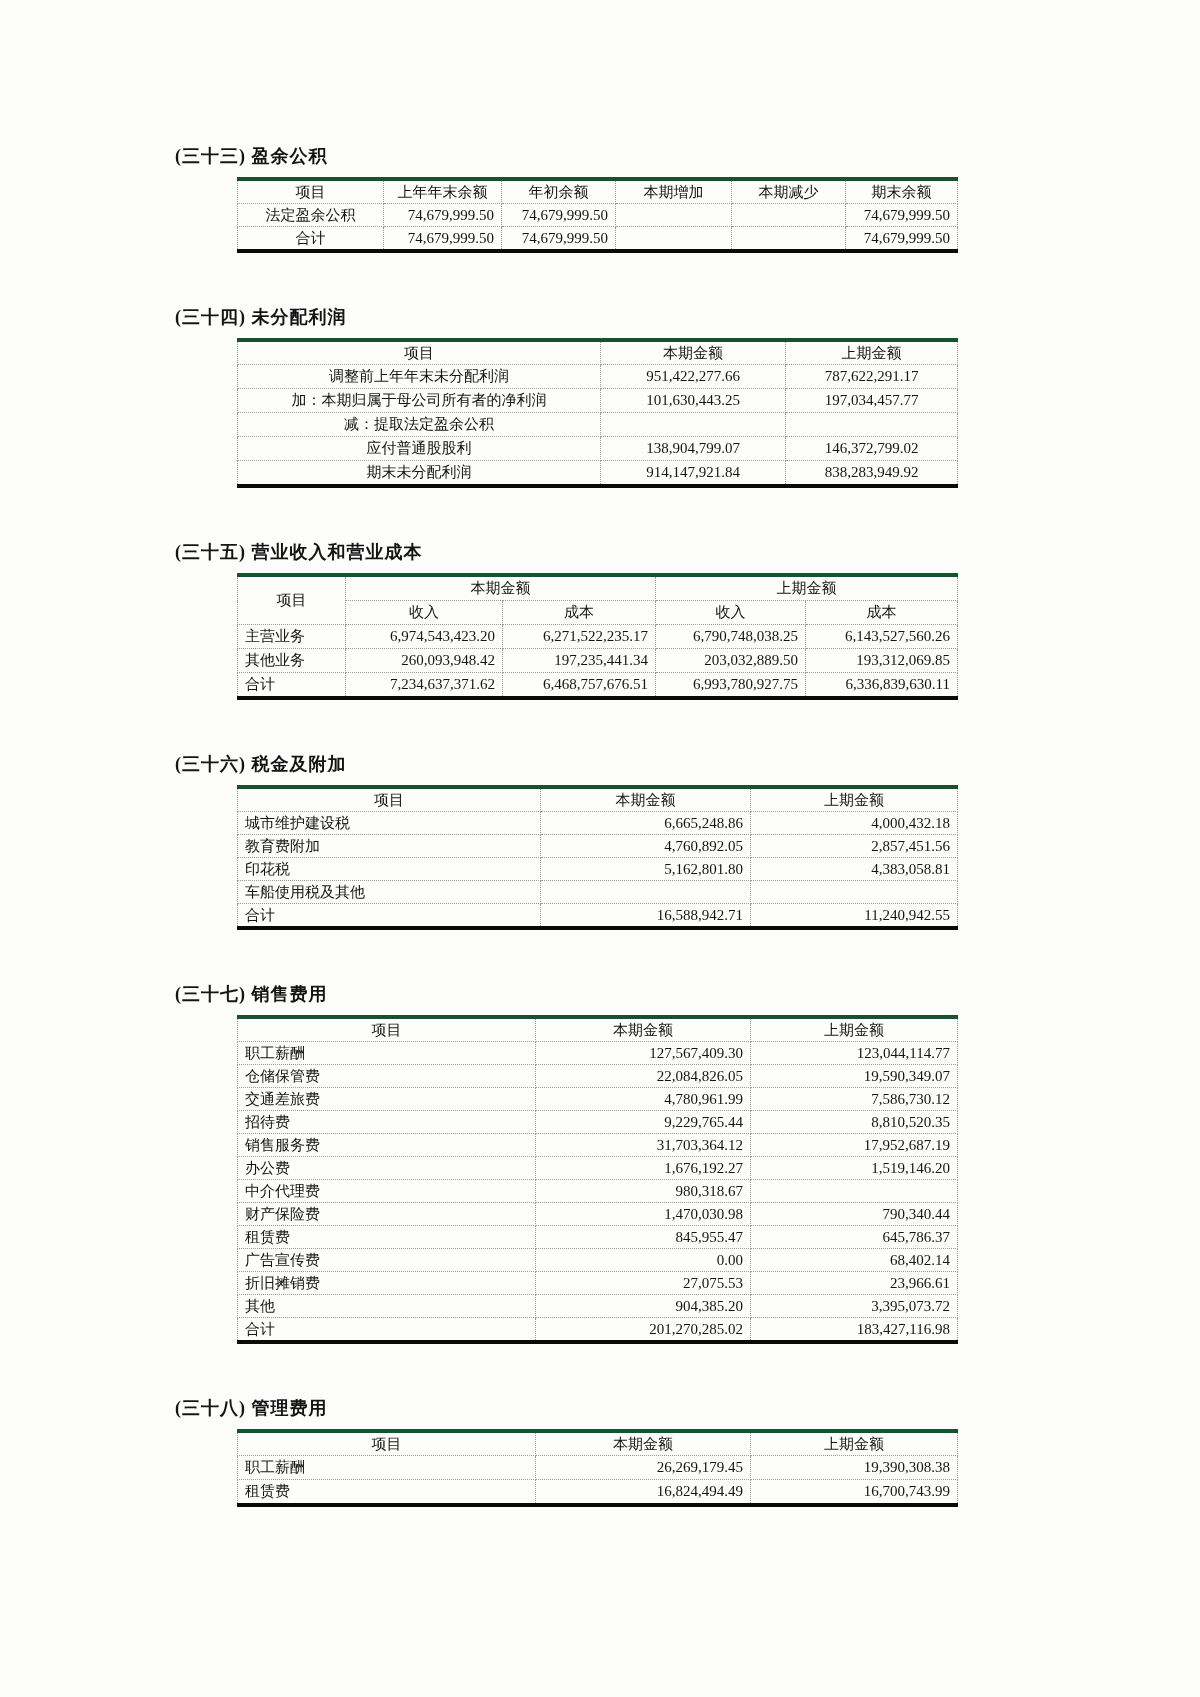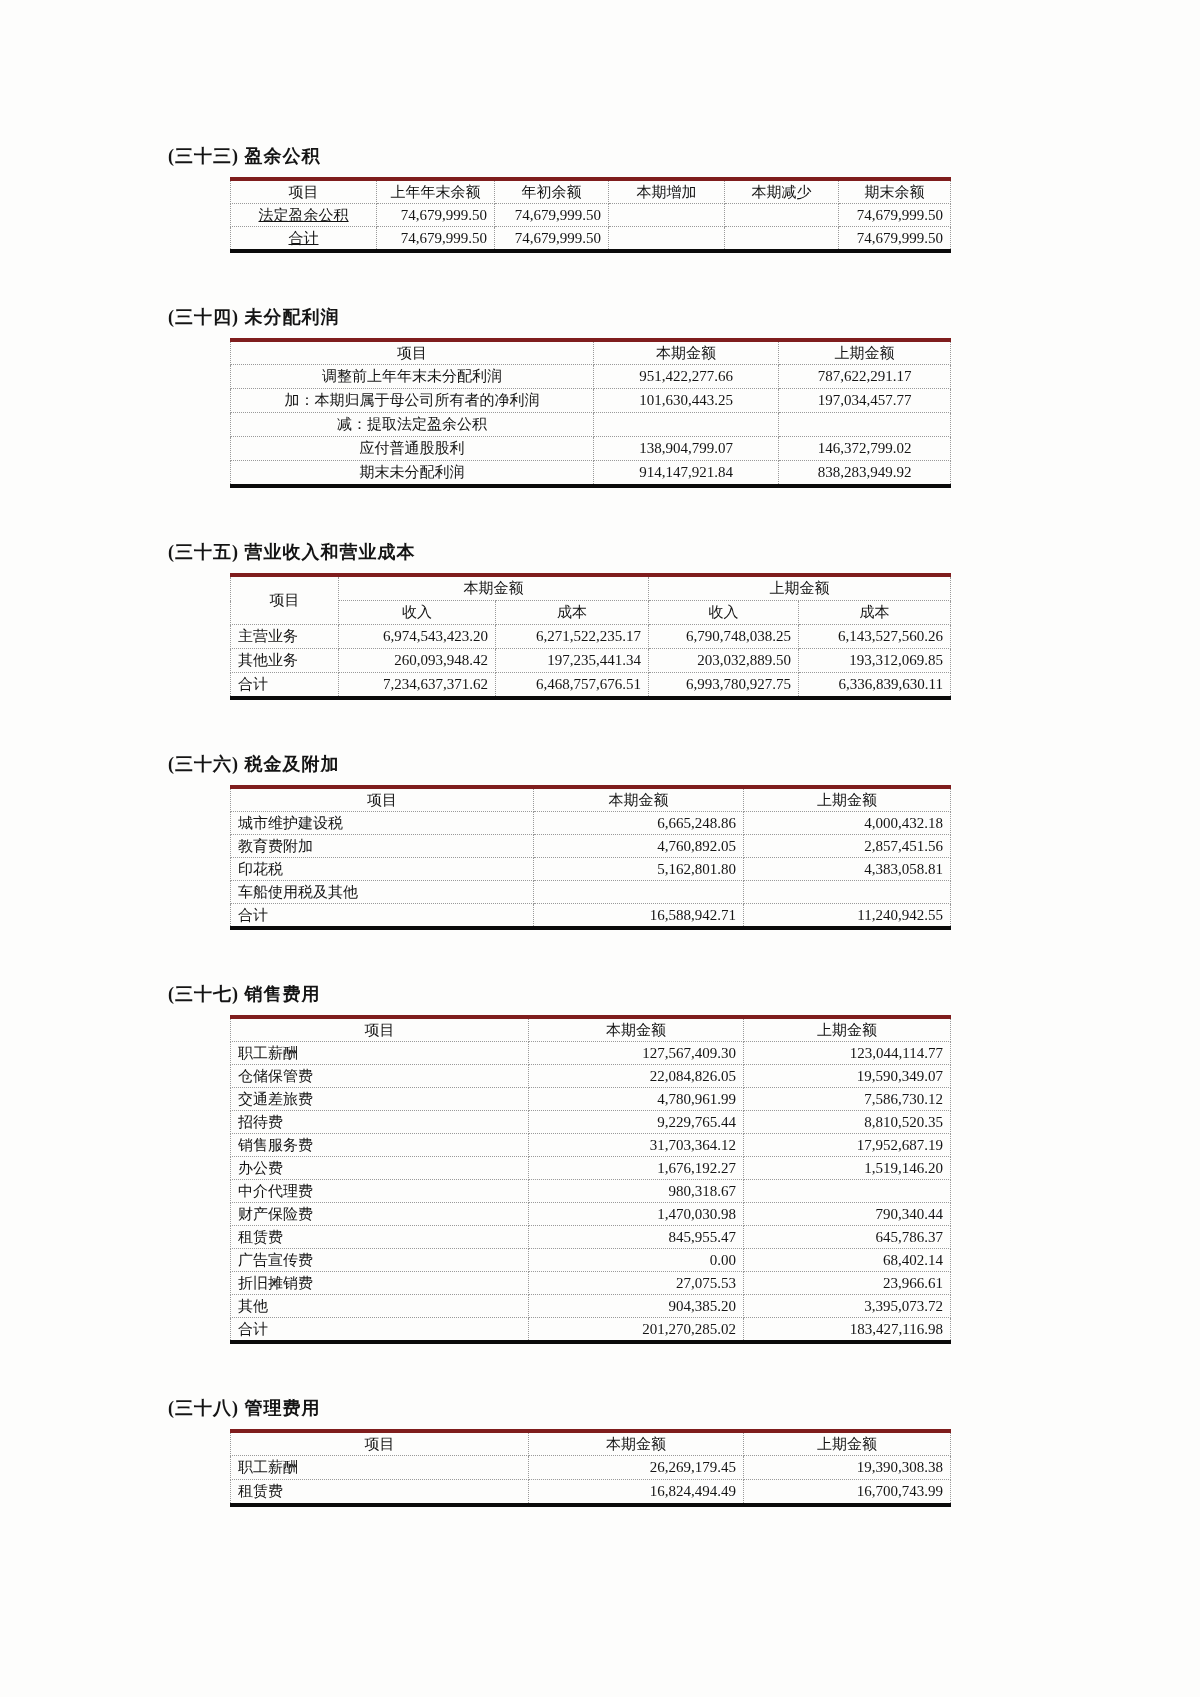--- a/index.html
+++ b/index.html
@@ -9,54 +9,54 @@
     width: 1200px;
     height: 1697px;
     margin: 0 auto;
     background: #fdfdfc;
     font-family: "Liberation Serif", "DejaVu Serif", serif;
     color: #141414;
     overflow: hidden;
   }
   .content {
     position: absolute;
-    left: 168px;
+    left: 175px;
     top: 144px;
     width: 790px;
   }
   .sec { margin-bottom: 52px; }
   .sec-heading {
     font-size: 18px;
     font-weight: bold;
     margin: 0 0 9px 0;
     letter-spacing: 1px;
   }
   table.fin {
     margin-left: 62px;
     width: 720px;
     border-collapse: collapse;
     table-layout: fixed;
-    border-top: 4px solid #7f1d1d;
+    border-top: 4px solid #14532d;
     border-bottom: 4px solid #0a0a0a;
   }
   table.fin th, table.fin td {
     border: 1px dotted #9a9a9a;
     font-size: 15px;
     font-weight: normal;
     height: 22px;
     padding: 0 7px;
     line-height: 22px;
     white-space: nowrap;
     overflow: hidden;
     vertical-align: middle;
   }
   table.fin th { text-align: center; }
   td.c-item { text-align: left; }
   td.c-num { text-align: right; }
-  table.center-items td.c-item { text-align: center; text-decoration: underline; }
+  table.center-items td.c-item { text-align: center; }
   tr.total-row td.c-item { }
   table.t35 td, table.t35 th { height: 23px; line-height: 23px; }
   table.t34 td { height: 23px; line-height: 23px; text-align: center; }
   table.t37 td { height: 22px; line-height: 22px; }
   table.t38 td { height: 23px; line-height: 23px; }
 </style>
 </head>
 <body>
 
 <div class="page">

